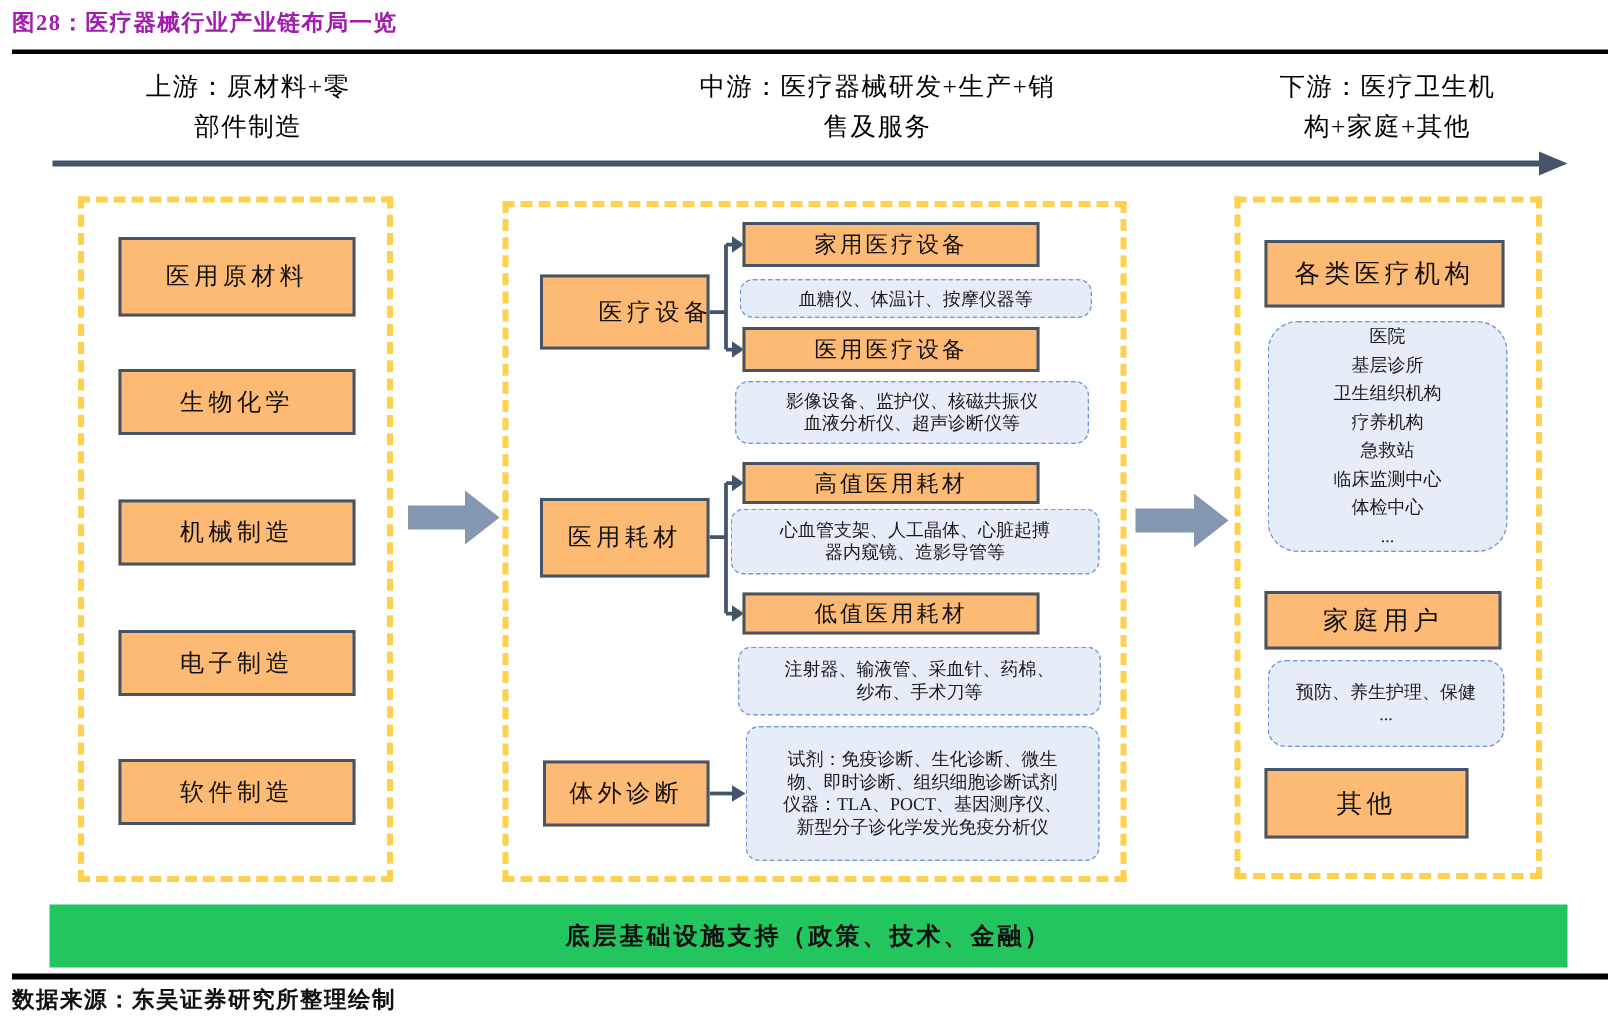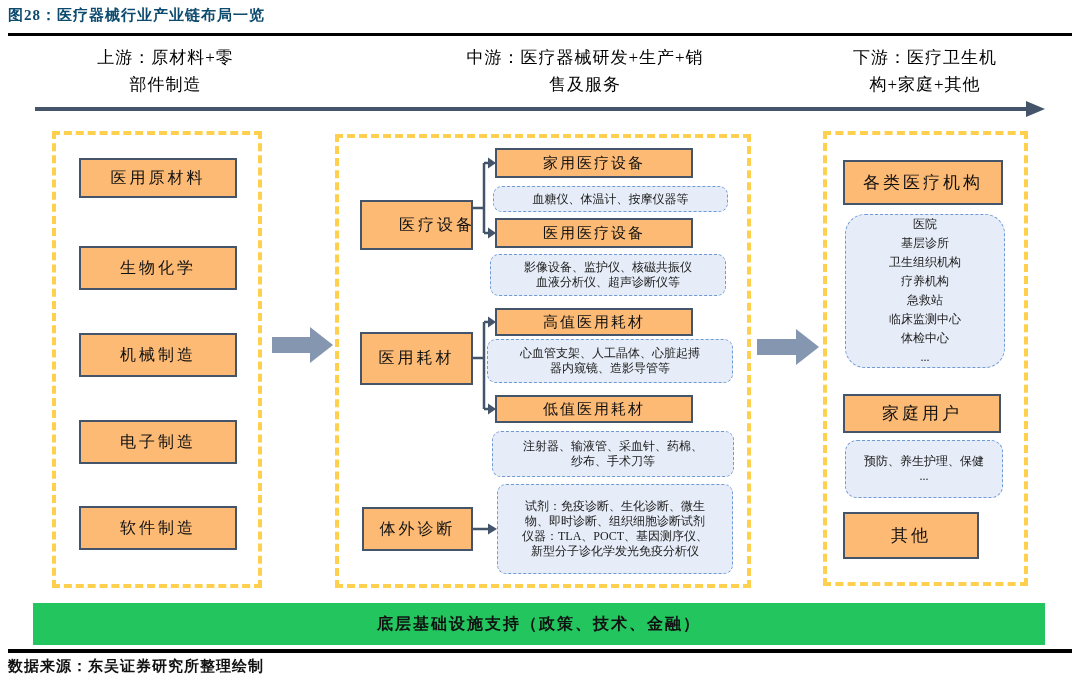--- a/index.html
+++ b/index.html
@@ -2,21 +2,21 @@
 <html><head>
 <meta charset="utf-8">
 <style>
   html,body{margin:0;padding:0;}
   body{
     width:1080px;height:684px;background:#ffffff;position:relative;
     font-family:"Liberation Serif", serif;color:#111;overflow:hidden;
   }
   .abs{position:absolute;}
   .title{
-    left:8px;top:6px;font-size:15px;font-weight:bold;color:#0c4a6e;
+    left:8px;top:6px;font-size:15px;font-weight:bold;color:#a21caf;
     letter-spacing:1px;
   }
   .rule{background:#000;}
   .rule-top{left:8px;top:33px;width:1064px;height:3px;}
   .rule-bottom{left:8px;top:649px;width:1064px;height:4px;}
   .stage-header{
     font-size:17px;font-weight:normal;text-align:center;line-height:27px;
     white-space:pre-line;color:#000;letter-spacing:1px;
   }
   .overlay{left:0;top:0;pointer-events:none;}
@@ -77,27 +77,27 @@
   <polygon points="488,403.5 488,414.5 496,409" fill="#44546A"></polygon>
 
   <path d="M473,529 L489,529" stroke="#44546A" stroke-width="2.5" fill="none"></path>
   <polygon points="488,523.5 488,534.5 497,529" fill="#44546A"></polygon>
 </svg>
 
 <div class="abs container" style="left:52px;top:131px;width:210px;height:457px;"></div>
 <div class="abs container" style="left:335px;top:134px;width:416px;height:454px;"></div>
 <div class="abs container" style="left:823px;top:131px;width:205px;height:455px;"></div>
 
-<div class="abs solid-box" style="left:79px;top:158px;width:158px;height:40px;">医用原材料</div>
+<div class="abs solid-box" style="left:79px;top:158px;width:158px;height:53px;">医用原材料</div>
 <div class="abs solid-box" style="left:79px;top:246px;width:158px;height:44px;">生物化学</div>
 <div class="abs solid-box" style="left:79px;top:333px;width:158px;height:44px;">机械制造</div>
 <div class="abs solid-box" style="left:79px;top:420px;width:158px;height:44px;">电子制造</div>
 <div class="abs solid-box" style="left:79px;top:506px;width:158px;height:44px;">软件制造</div>
 
-<div class="abs solid-box" style="left:360px;top:200px;width:113px;height:50px;font-size:16px;padding-left:41px;">医疗设备</div>
+<div class="abs solid-box" style="left:360px;top:183px;width:113px;height:50px;font-size:16px;padding-left:41px;">医疗设备</div>
 <div class="abs solid-box" style="left:360px;top:332px;width:113px;height:53px;font-size:16px;">医用耗材</div>
 <div class="abs solid-box" style="left:362px;top:507px;width:111px;height:44px;font-size:16px;">体外诊断</div>
 
 <div class="abs solid-box sub-box" style="left:495px;top:148px;width:198px;height:30px;">家用医疗设备</div>
 <div class="abs detail-box" style="left:493px;top:186px;width:235px;height:26px;">血糖仪、体温计、按摩仪器等</div>
 
 <div class="abs solid-box sub-box" style="left:495px;top:218px;width:198px;height:30px;">医用医疗设备</div>
 <div class="abs detail-box" style="left:490px;top:254px;width:236px;height:42px;">影像设备、监护仪、核磁共振仪
 血液分析仪、超声诊断仪等</div>
 

